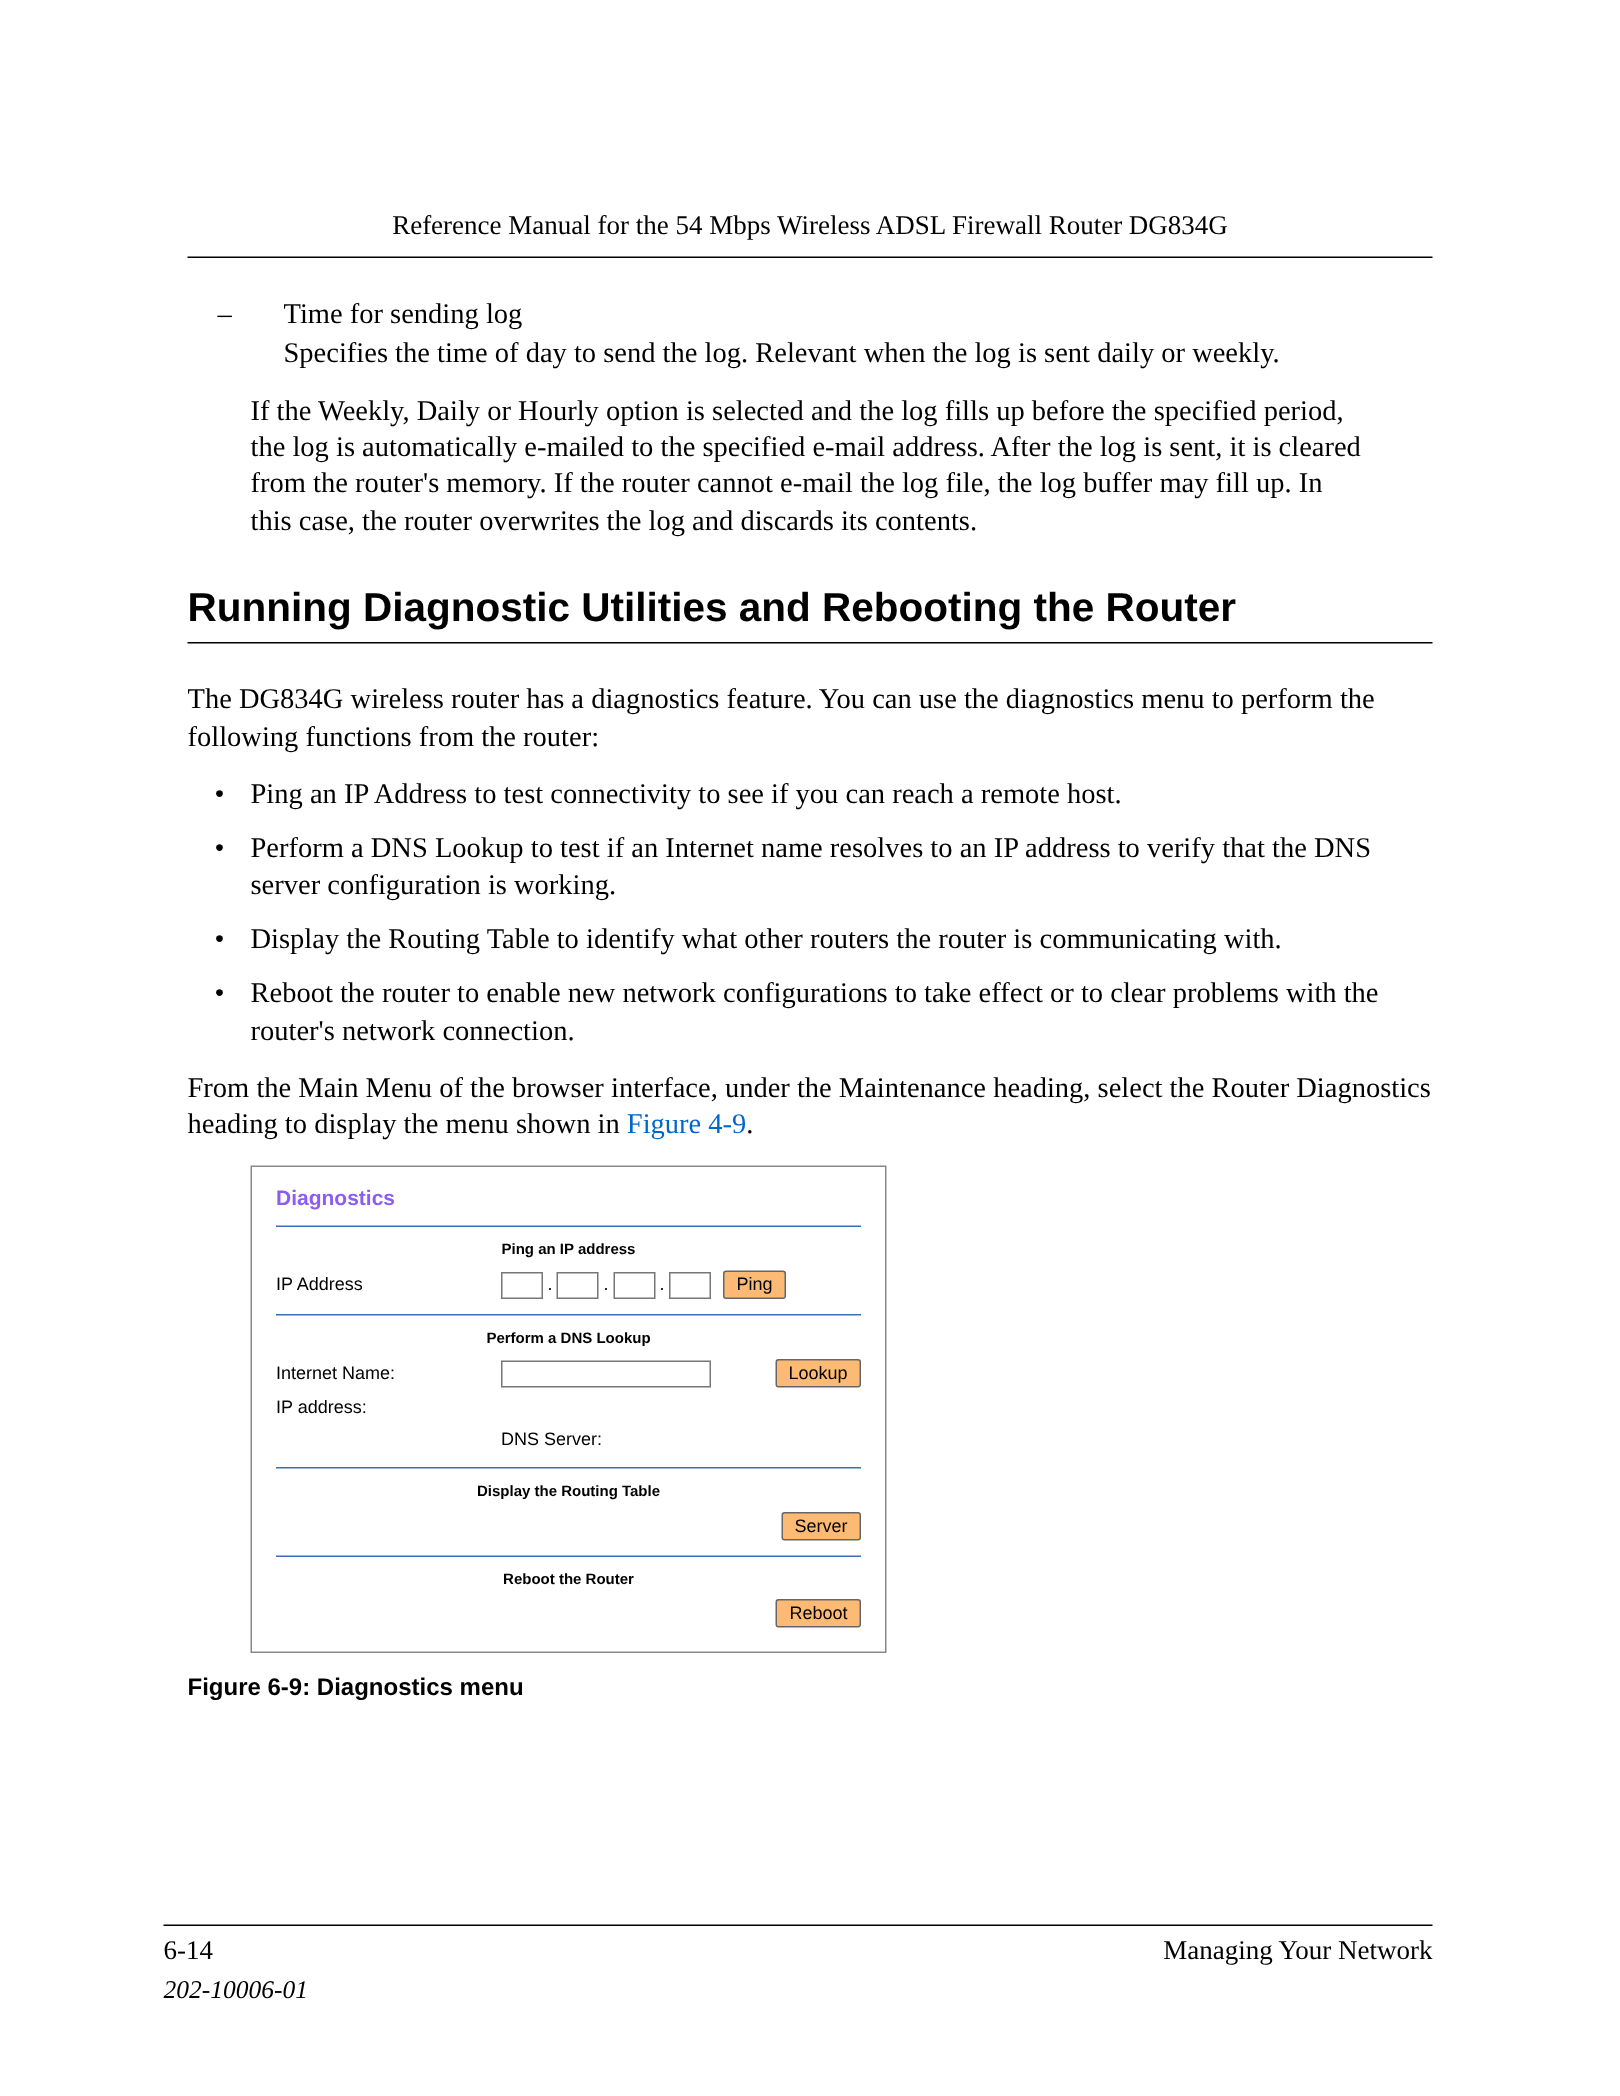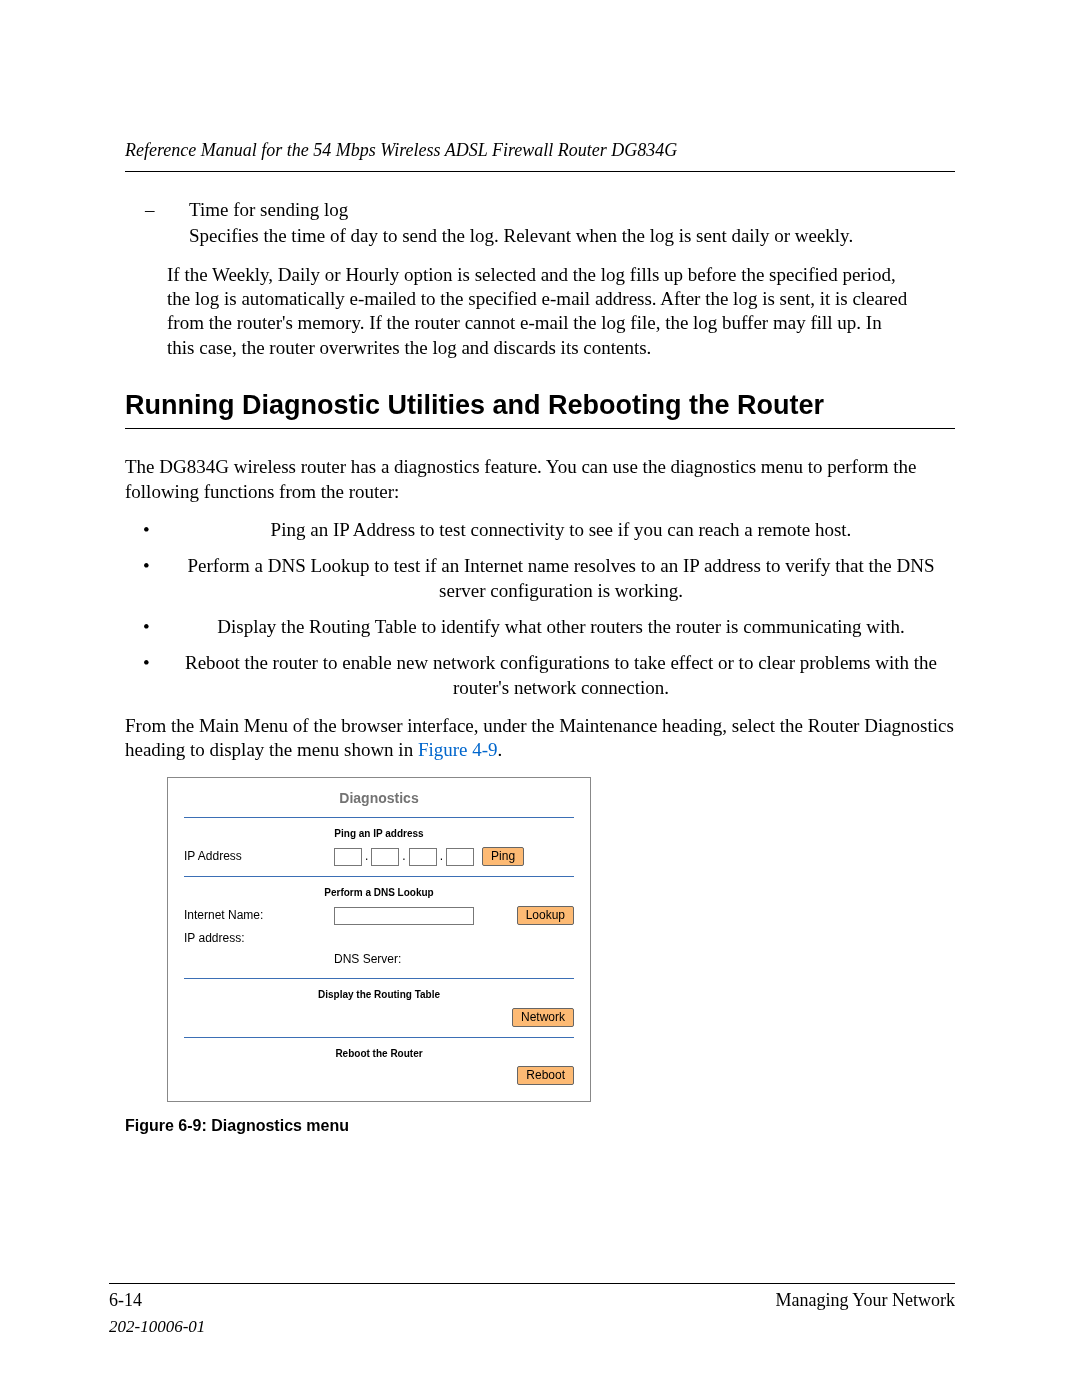--- a/index.html
+++ b/index.html
@@ -10,23 +10,22 @@
     font-family: "Times New Roman", Times, serif;
     color: #000;
   }
   .page {
     width: 1080px;
     height: 1397px;
     position: relative;
     padding: 140px 125px 60px 125px;
   }
   .running-header {
-    font-style: italic;
     font-size: 18px;
-    text-align: left;
+    text-align: center;
     margin-bottom: 10px;
   }
   hr.top-rule {
     border: none;
     border-top: 1.5px solid #000;
     margin: 0 0 26px 0;
   }
   .body-text {
     font-size: 19px;
     line-height: 1.28;
@@ -54,21 +53,20 @@
   }
   hr.section-rule {
     border: none;
     border-top: 1.2px solid #000;
     margin: 0 0 26px 0;
   }
   ul.bullets {
     list-style: none;
     padding: 0;
     margin: 0 0 14px 0;
-    text-align: center;
   }
   ul.bullets li {
     position: relative;
     padding-left: 42px;
     margin-bottom: 12px;
     font-size: 19px;
     line-height: 1.28;
   }
   ul.bullets li::before {
     content: "•";
@@ -83,25 +81,24 @@
     border: 1px solid #888;
     width: 424px;
     margin: 8px 0 8px 42px;
     font-family: Arial, Helvetica, sans-serif;
     font-size: 12px;
     color: #000;
     background: #fff;
     padding: 12px 16px 16px 16px;
   }
   .diag-title {
-    color: #737373;
+    color: #8b5cf6;
     font-weight: bold;
     font-size: 14px;
     margin-bottom: 4px;
-    text-align: center;
   }
   .diag-section {
     border-top: 1px solid #3b6fb5;
     padding-top: 10px;
     margin-top: 10px;
   }
   .diag-section:first-of-type { margin-top: 8px; }
   .diag-heading {
     font-weight: bold;
     font-size: 10px;
@@ -249,21 +246,21 @@
         </div>
         <div class="diag-row">
           <div class="diag-label">IP address:</div>
         </div>
         <div class="dns-server">DNS Server:</div>
       </div>
 
       <div class="diag-section">
         <div class="diag-heading">Display the Routing Table</div>
         <div class="right-btn">
-          <button class="btn">Network</button>
+          <button class="btn">Server</button>
         </div>
       </div>
 
       <div class="diag-section">
         <div class="diag-heading">Reboot the Router</div>
         <div class="right-btn">
           <button class="btn">Reboot</button>
         </div>
       </div>
     </div>

